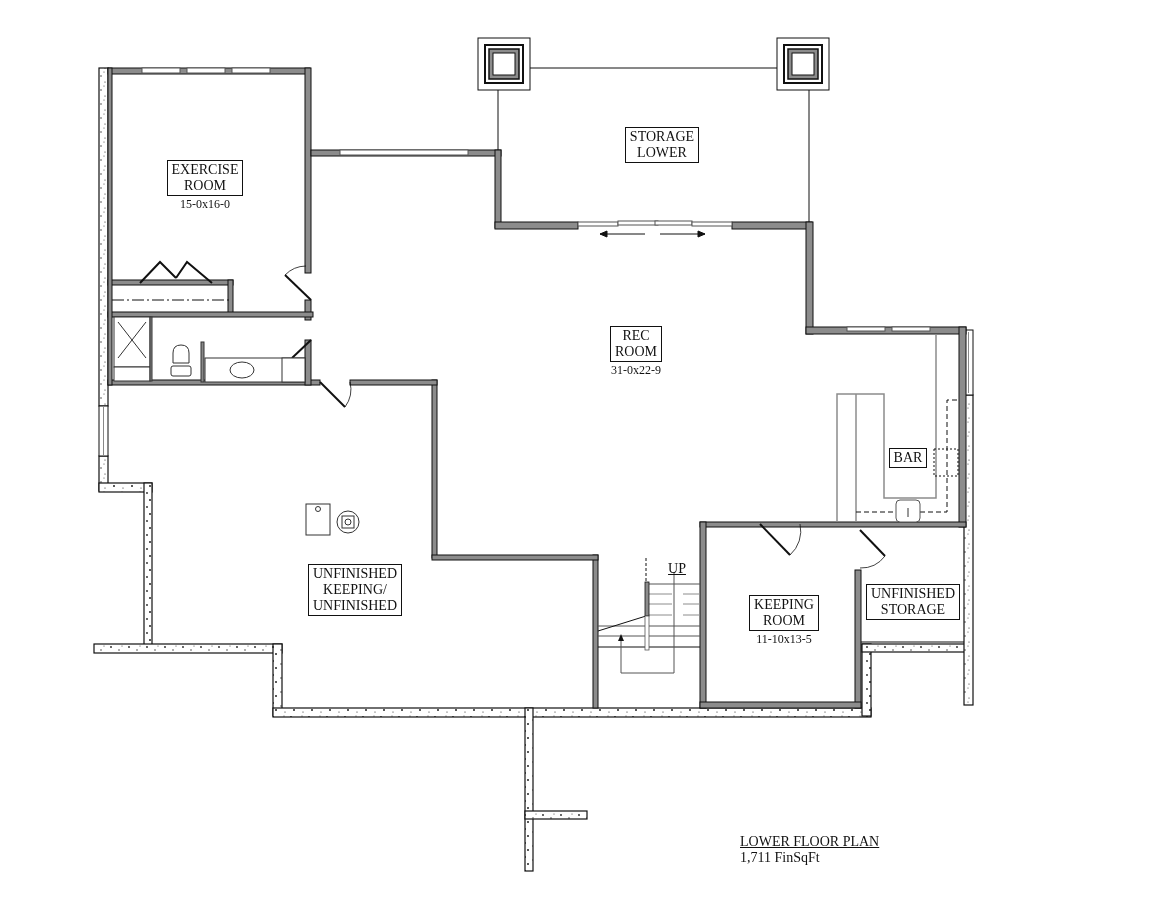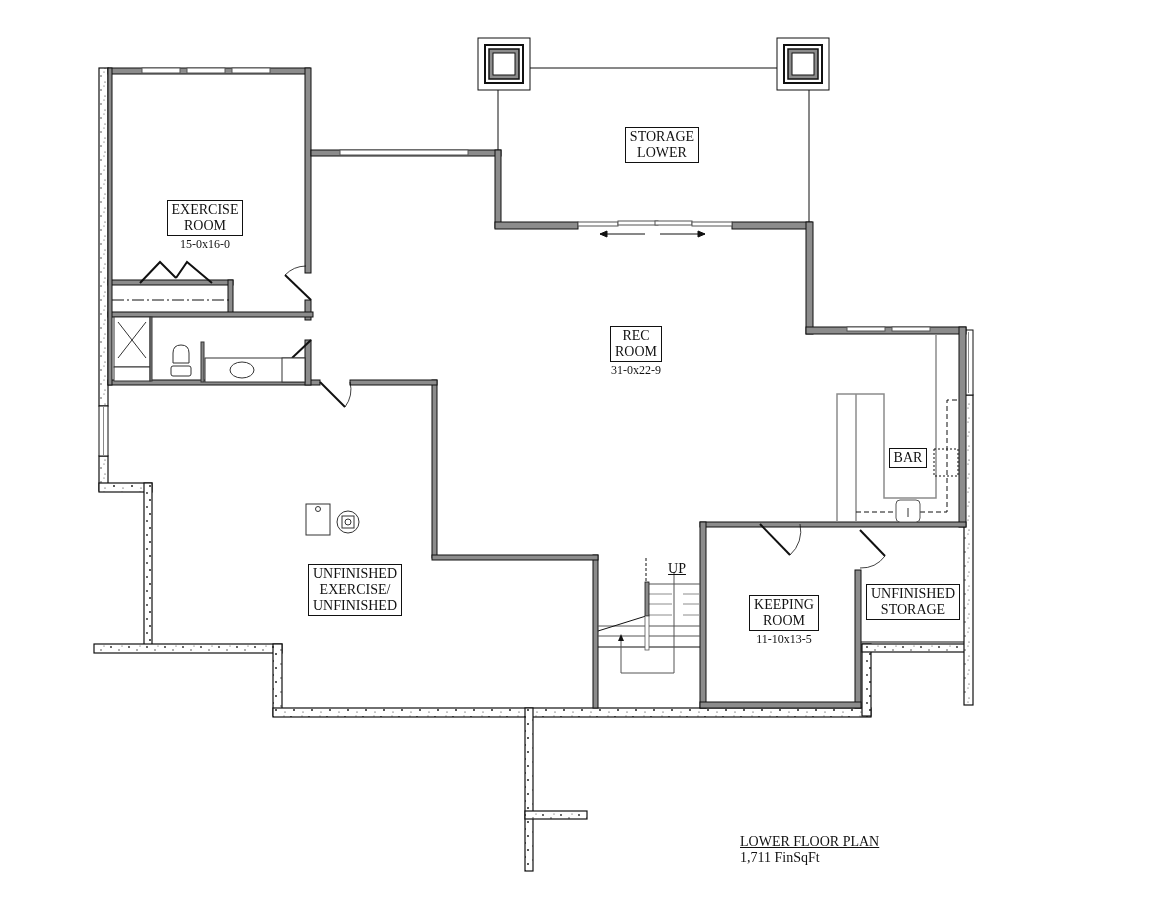--- a/index.html
+++ b/index.html
@@ -210,40 +210,40 @@
     <polyline points="674,572 674,673 621,673 621,637"></polyline>
     <line x1="646" y1="558" x2="646" y2="582" stroke="#111" stroke-dasharray="3,2"></line>
   </g>
   <polygon points="621,634 618,641 624,641" fill="#111"></polygon>
   <rect x="645" y="582" width="4" height="34" fill="#8c8c8c" stroke="#111" stroke-width="0.8"></rect>
   <rect x="645" y="616" width="4" height="34" fill="#fff" stroke="#555" stroke-width="0.8"></rect>
 
   <line x1="861" y1="642" x2="964" y2="642" stroke="#111" stroke-width="1"></line>
 </svg>
 
-<div class="lbl" style="left:150px;top:160px;width:110px;margin-top:40px;">
+<div class="lbl" style="left:150px;top:160px;width:110px;">
   <span class="box"><span>EXERCISE</span><br><span>ROOM</span></span>
   <span class="dim">15-0x16-0</span>
 </div>
 
 <div class="lbl" style="left:602px;top:127px;width:120px;">
   <span class="box"><span>STORAGE</span><br><span>LOWER</span></span>
 </div>
 
 <div class="lbl" style="left:576px;top:309px;width:120px;margin-top:17px;">
   <span class="box"><span>REC</span><br><span>ROOM</span></span>
   <span class="dim">31-0x22-9</span>
 </div>
 
 <div class="lbl" style="left:878px;top:448px;width:60px;">
   <span class="box">BAR</span>
 </div>
 
 <div class="lbl" style="left:290px;top:564px;width:130px;">
-  <span class="box"><span>UNFINISHED</span><br><span>EXERCISE/</span><br><span>UNFINISHED</span></span>
+  <span class="box"><span>UNFINISHED</span><br><span>KEEPING/</span><br><span>UNFINISHED</span></span>
 </div>
 
 <div class="lbl" style="left:724px;top:595px;width:120px;font-family:Liberation Serif, serif;">
   <span class="box"><span>KEEPING</span><br><span>ROOM</span></span>
   <span class="dim">11-10x13-5</span>
 </div>
 
 <div class="lbl" style="left:858px;top:584px;width:110px;">
   <span class="box"><span>UNFINISHED</span><br><span>STORAGE</span></span>
 </div>

